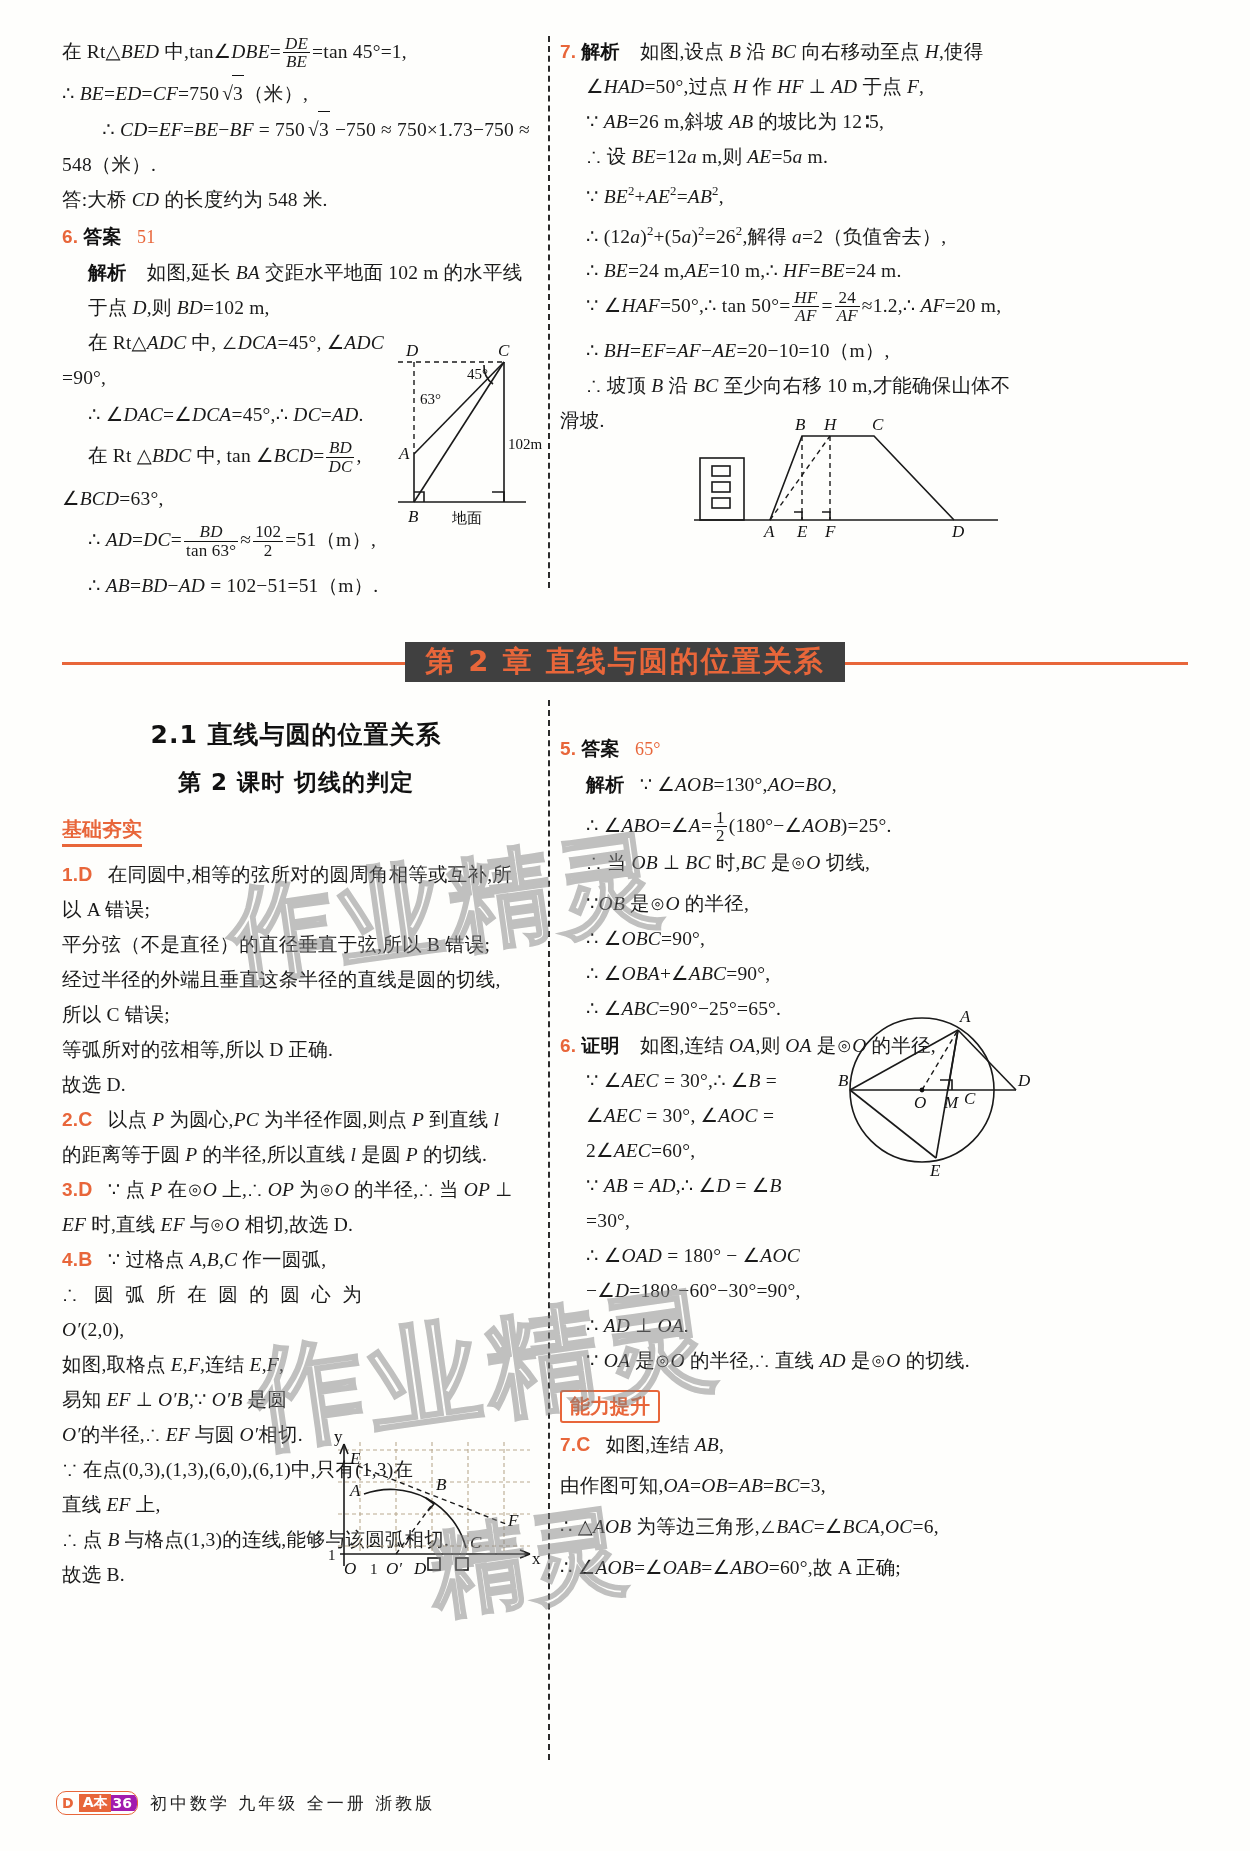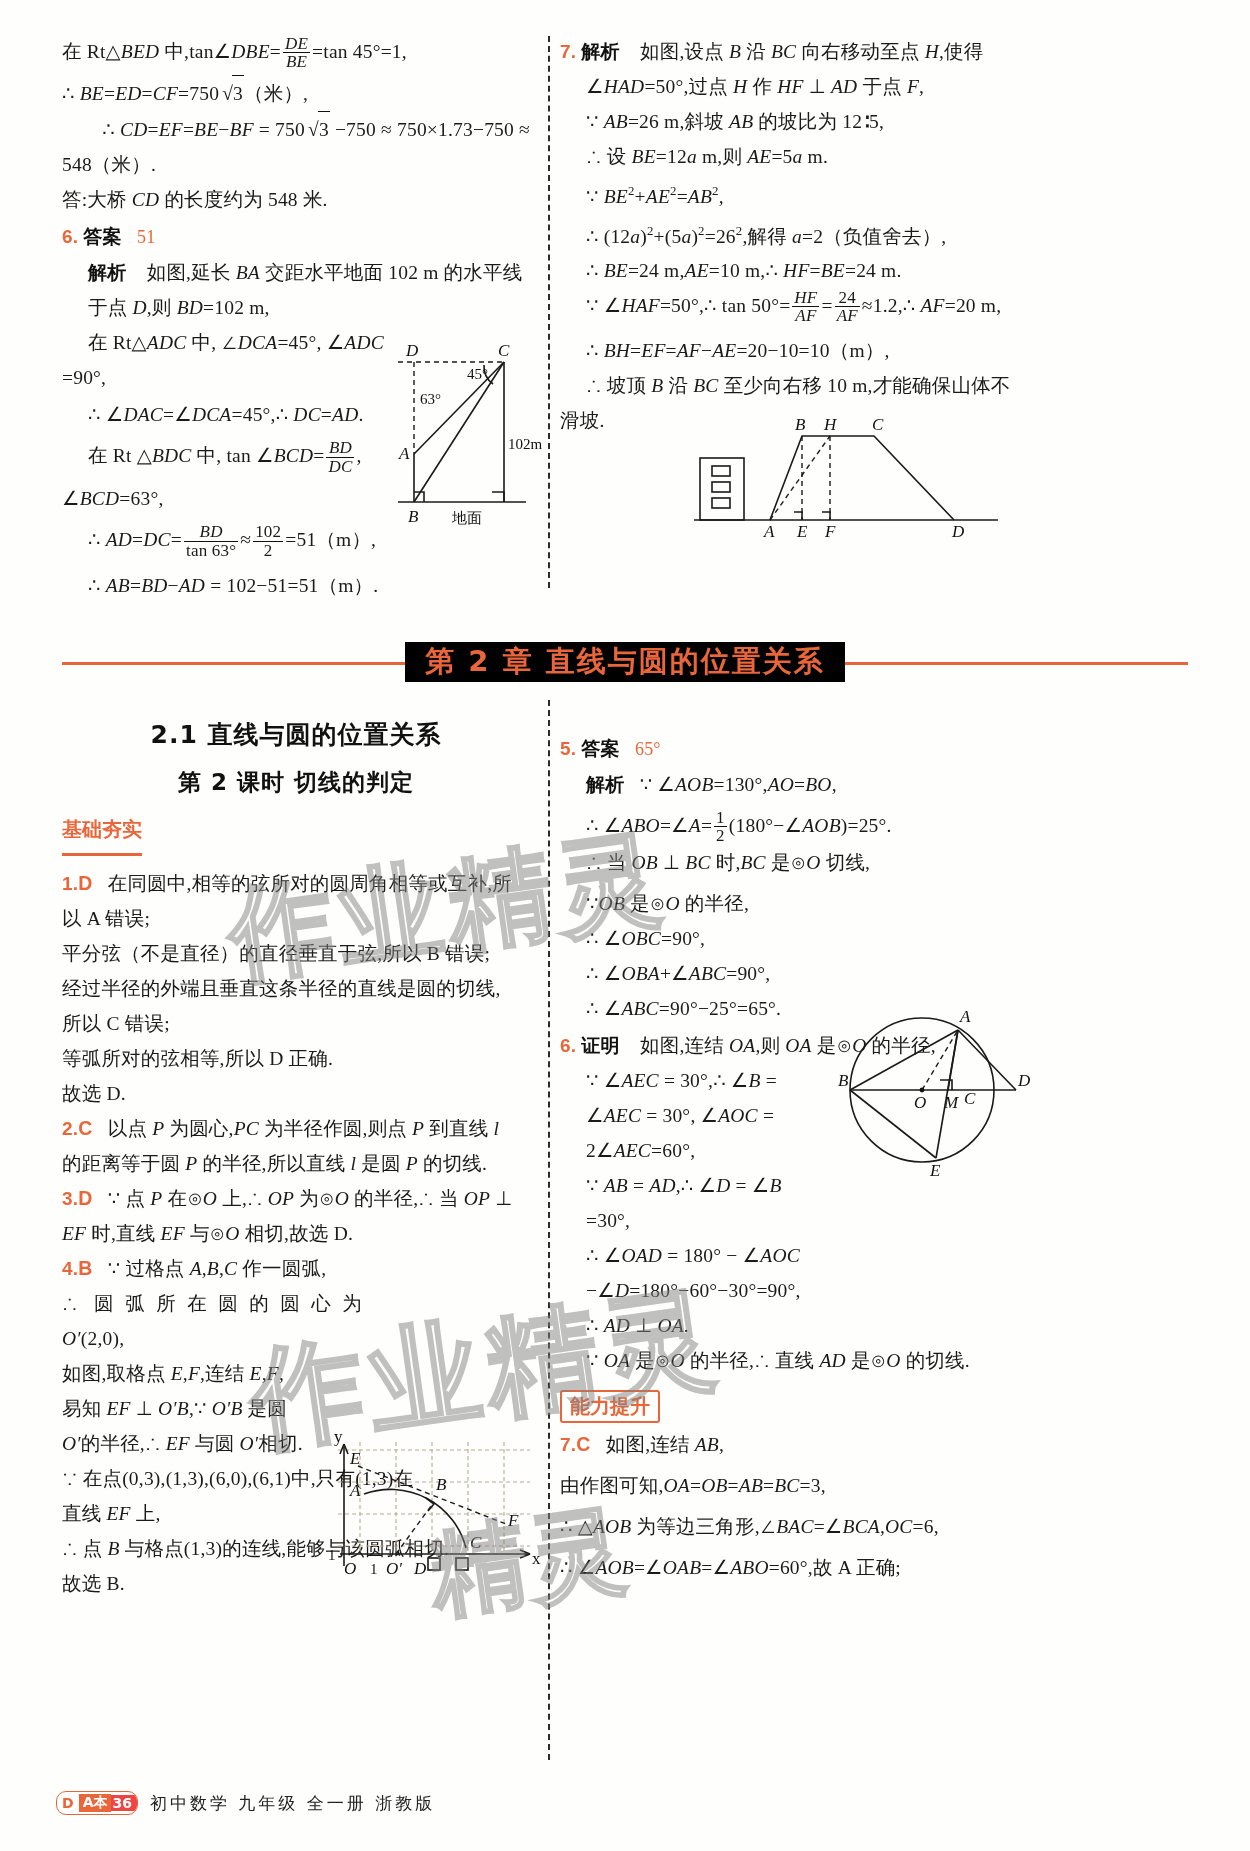--- a/index.html
+++ b/index.html
@@ -64,21 +64,21 @@
   .chapter-banner {
     position:absolute; left:0; right:0; top:622px;
     text-align:center;
   }
   .chapter-banner .ch-line {
     position:absolute; left:62px; right:62px; top:40px;
     border-top:3px solid #e8663a; height:0;
   }
   .chapter-banner .ch-text {
     display:inline-block; position:relative; z-index:2;
-    background:#000000; padding:0 20px;
+    background:#404040; padding:0 20px;
     color:#e8663a; font-weight:bold;
     font-family:"DejaVu Sans", sans-serif;
     font-size:29px; letter-spacing:2px;
     top:20px;
   }
 
   
   .sec-title {
     text-align:center; color:#111; font-weight:bold;
     font-family:"DejaVu Sans", sans-serif;
@@ -87,21 +87,21 @@
   }
   .sec-sub {
     text-align:center; color:#111; font-weight:bold;
     font-family:"DejaVu Sans", sans-serif;
     font-size:23px; letter-spacing:1px;
     margin-top:16px;
   }
   .band {
     display:inline-block; color:#e8663a; font-weight:bold;
     font-family:"DejaVu Sans", sans-serif; font-size:20px;
-    border-bottom:3px solid #e8663a; padding-bottom:10px;
+    border-bottom:3px solid #e8663a; padding-bottom:1px;
     margin:18px 0 6px 0;
   }
   .band.boxed {
     border:2.2px solid #e8663a; border-radius:3px;
     padding:1px 8px; margin:12px 0 4px 0;
   }
 
   
   .fig { position:absolute; }
   svg { overflow:visible; display:block; }
@@ -114,21 +114,21 @@
 
   
   .footer { position:absolute; left:56px; bottom:36px; display:flex; align-items:center; gap:12px; }
   .badge {
     display:flex; align-items:center;
     border:1.6px solid #e8663a; border-radius:10px; overflow:hidden;
     height:24px; font-family:"DejaVu Sans", sans-serif; font-size:14px; font-weight:bold;
   }
   .badge .b1 { color:#e8663a; padding:0 5px; }
   .badge .b2 { background:#e8663a; color:#fff; padding:0 4px; }
-  .badge .b3 { background:#ef4444; color:#fff; padding:0 5px 0 1px; }
+  .badge .b3 { background:#a21caf; color:#fff; padding:0 5px 0 1px; }
   .foot-text { font-family:"DejaVu Sans", sans-serif; font-size:17px; color:#222; letter-spacing:3px; }
 
   
   .wm {
     position:absolute; left:0; top:0; width:100%; height:100%;
     pointer-events:none; overflow:hidden;
   }
   .wm span {
     position:absolute;
     font-family:"DejaVu Sans", sans-serif;

